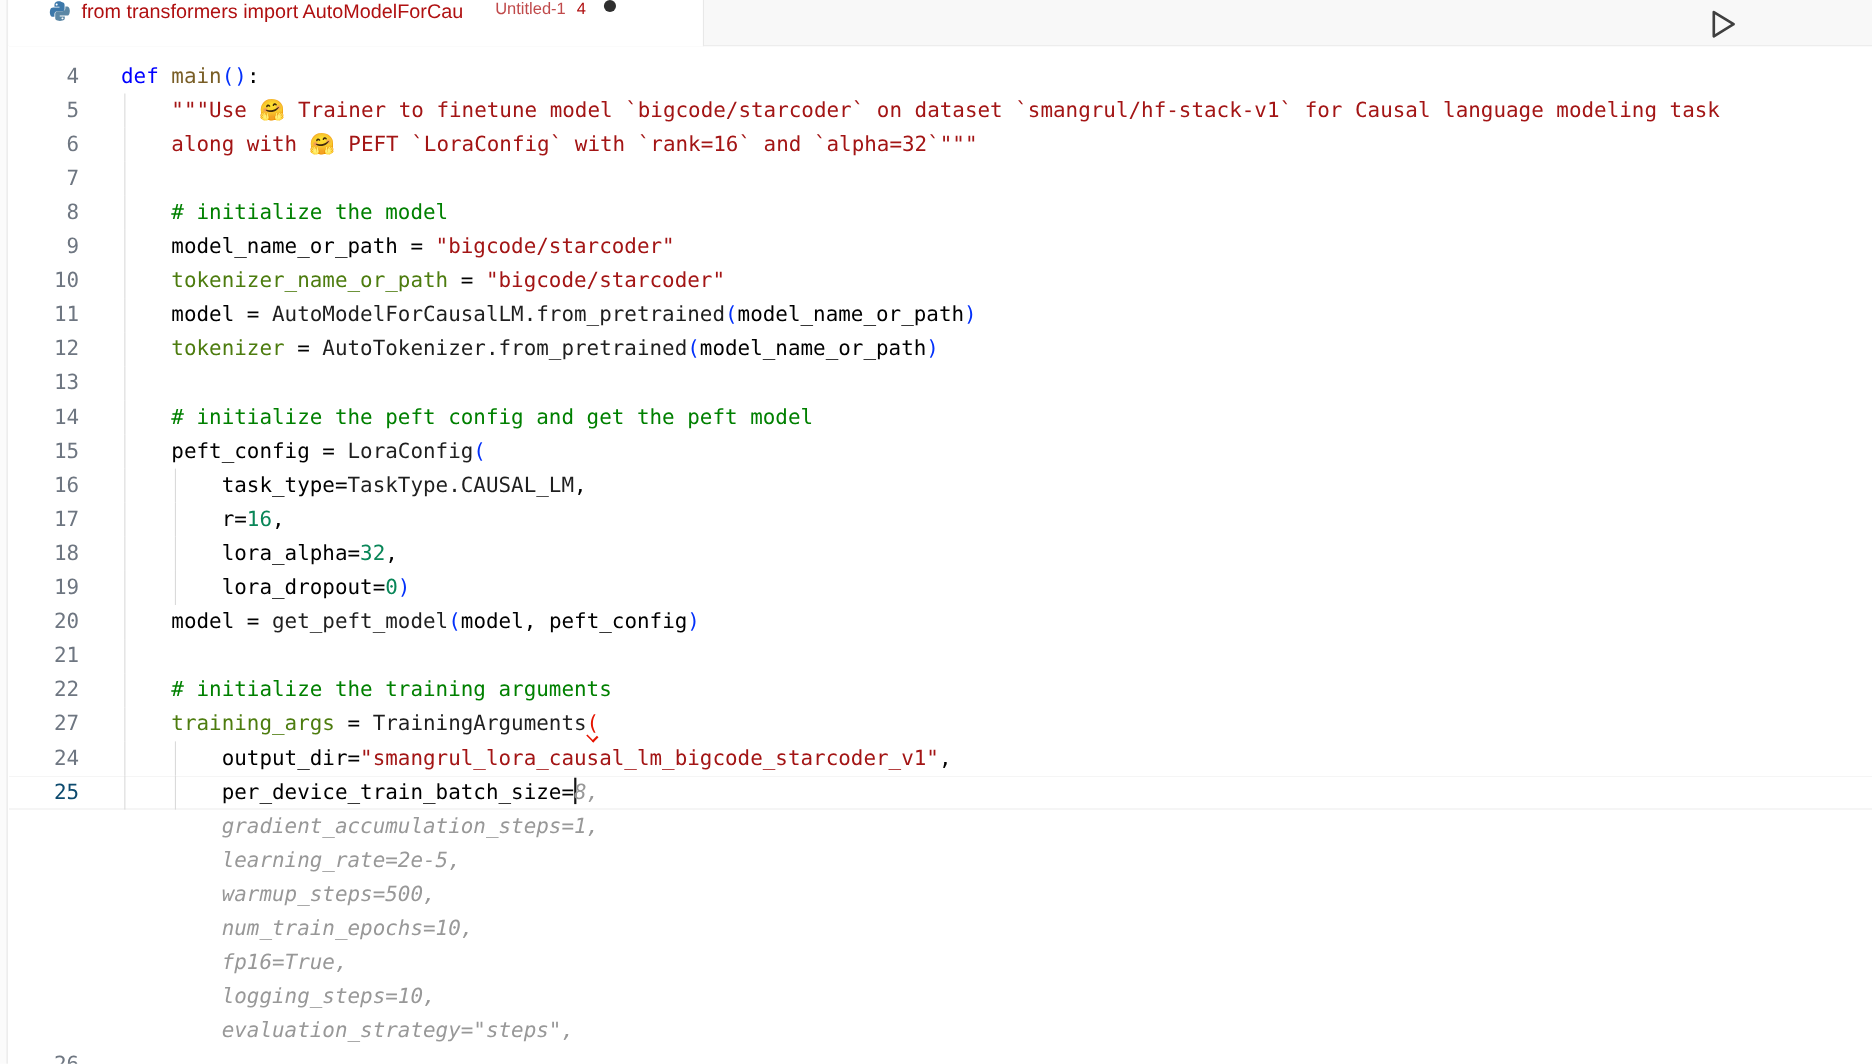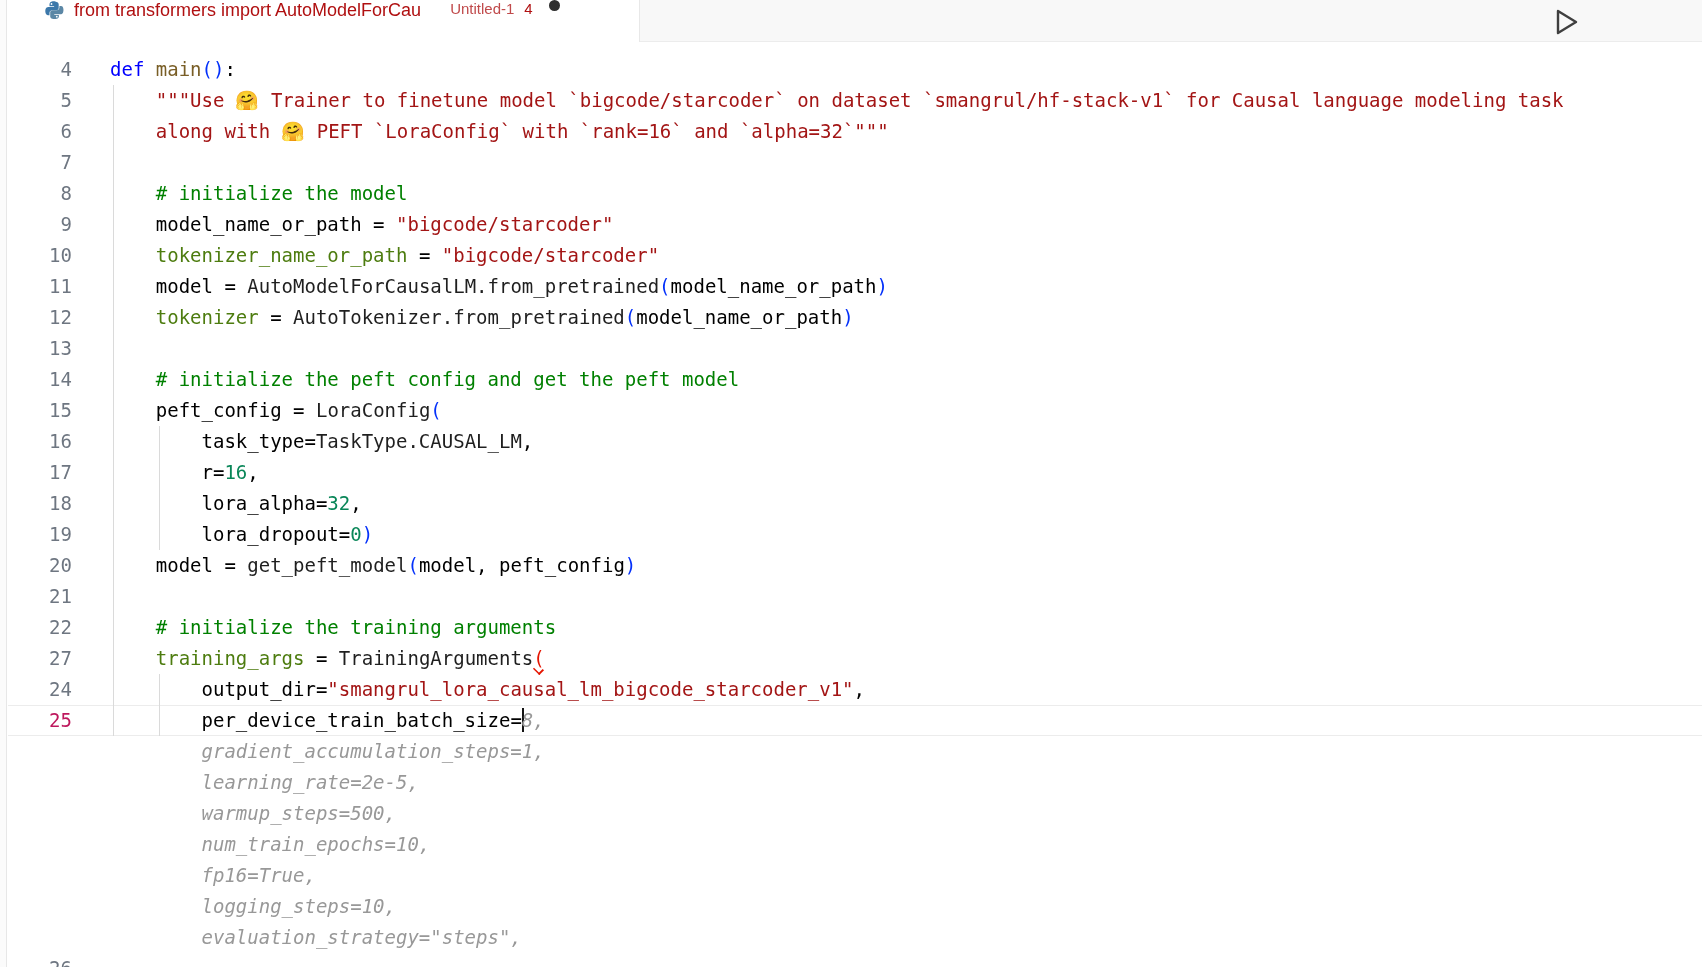--- a/index.html
+++ b/index.html
@@ -23,21 +23,21 @@
   .run-btn { position:absolute; top:6px; right:118px; width:36px; height:32px;
              display:flex; align-items:center; justify-content:center; cursor:pointer; }
 
   
   .editor { position:absolute; left:8px; top:42px; right:0; bottom:0; background:#ffffff;
             font-family:"DejaVu Sans Mono","Liberation Mono",monospace; font-size:19px;
             overflow:hidden; padding-top:12px; }
   .row { position:relative; display:flex; height:31px; line-height:31px; white-space:pre; }
   .row.current { box-shadow: inset 0 1px 0 #ececec, inset 0 -1px 0 #ececec; }
   .gutter { flex:none; width:64px; text-align:right; color:#6e7681; user-select:none; }
-  .row.current .gutter { color:#be185d; }
+  .row.current .gutter { color:#0c4a6e; }
   .code { margin-left:38px; white-space:pre; color:#1f1f1f; }
   .guide { position:absolute; top:0; bottom:0; width:1px; background:#dadada; }
   .guide.g0 { left:105px; }
   .guide.g1 { left:151px; }
 
   
   .tk-kw   { color:#0000ff; }
   .tk-fn   { color:#795e26; }
   .tk-str  { color:#a31515; }
   .tk-com  { color:#008000; }

